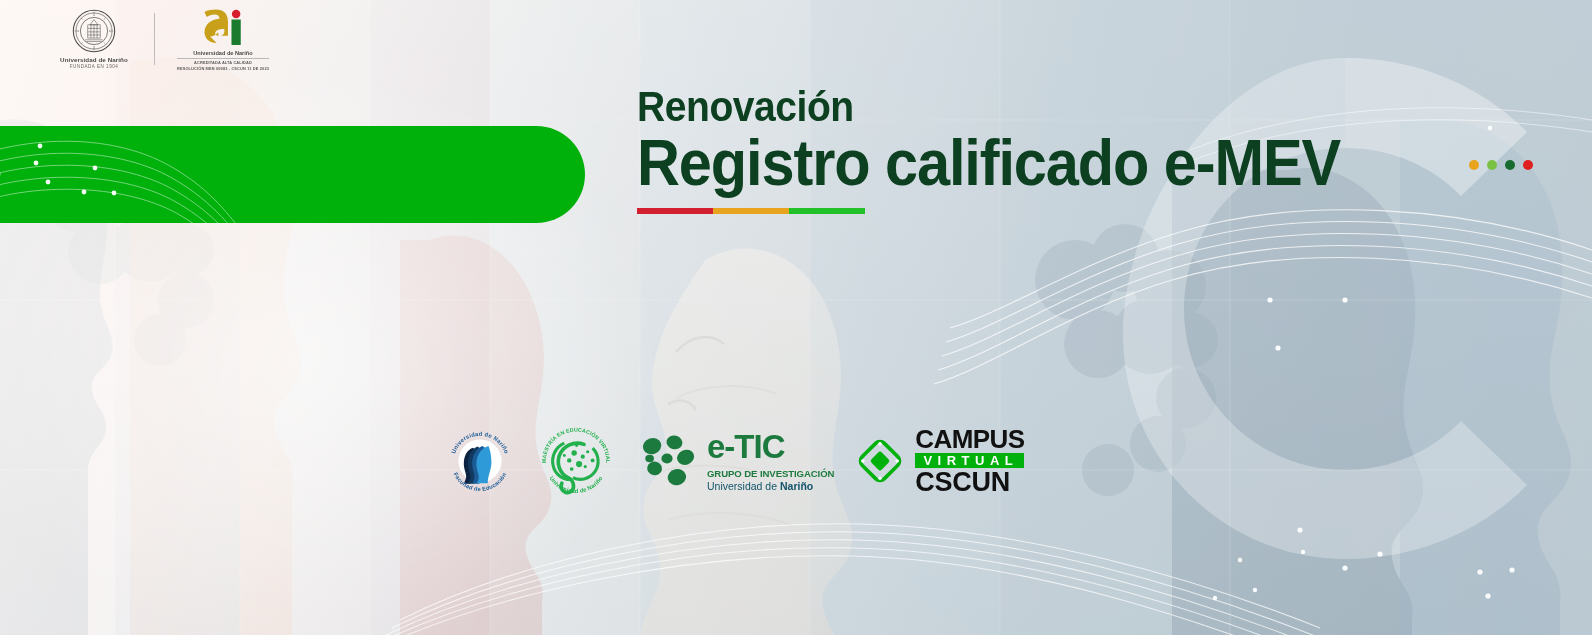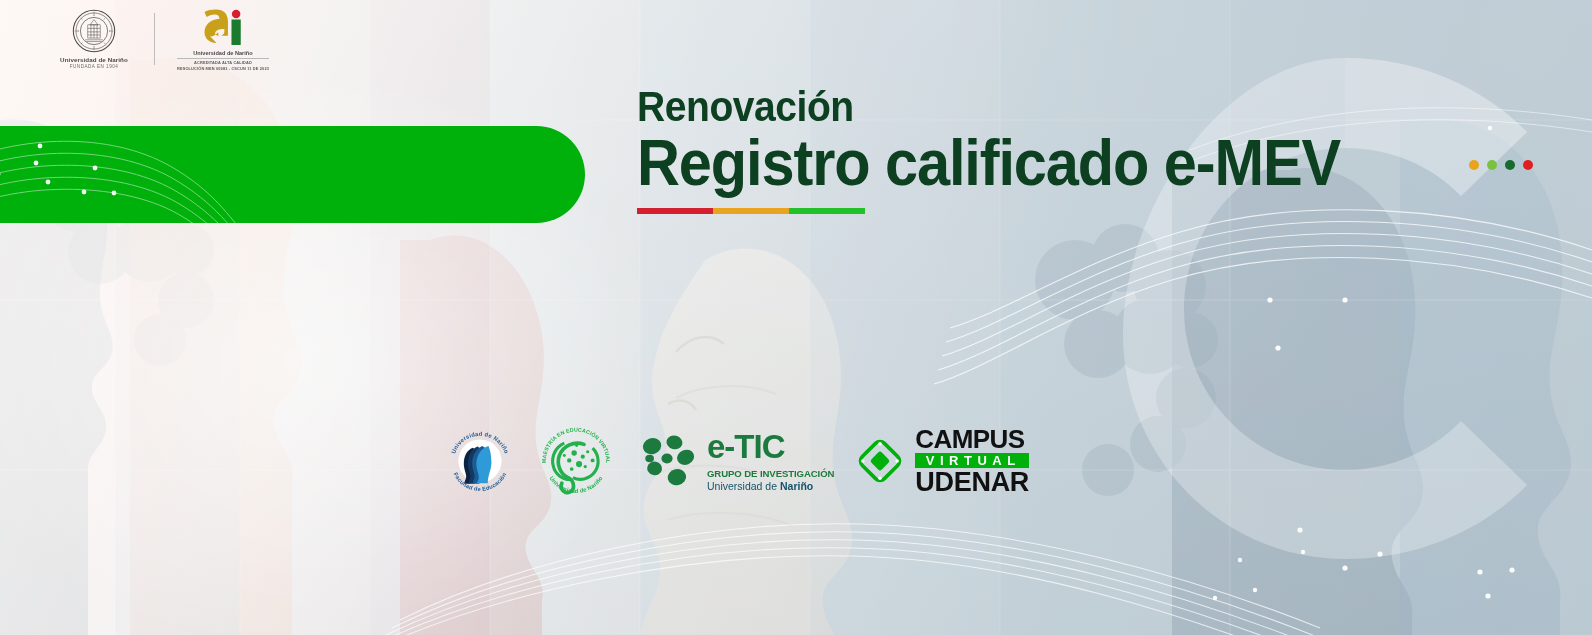--- a/index.html
+++ b/index.html
@@ -465,19 +465,19 @@
             <circle cx="50" cy="17" r="3.4"></circle>
               <circle cx="83" cy="50" r="3.4"></circle>
             <circle cx="50" cy="83" r="3.4"></circle>
               <circle cx="17" cy="50" r="3.4"></circle>
           </g>
         </svg>
       </div>
       <div class="campus-text">
         <div class="campus-top">CAMPUS</div>
         <div class="campus-mid">VIRTUAL</div>
-        <div class="campus-bot">UDENAR</div>
+        <div class="campus-bot">CSCUN</div>
       </div>
     </div>
 
 
   </div>
 </div>
 
 </body></html>

